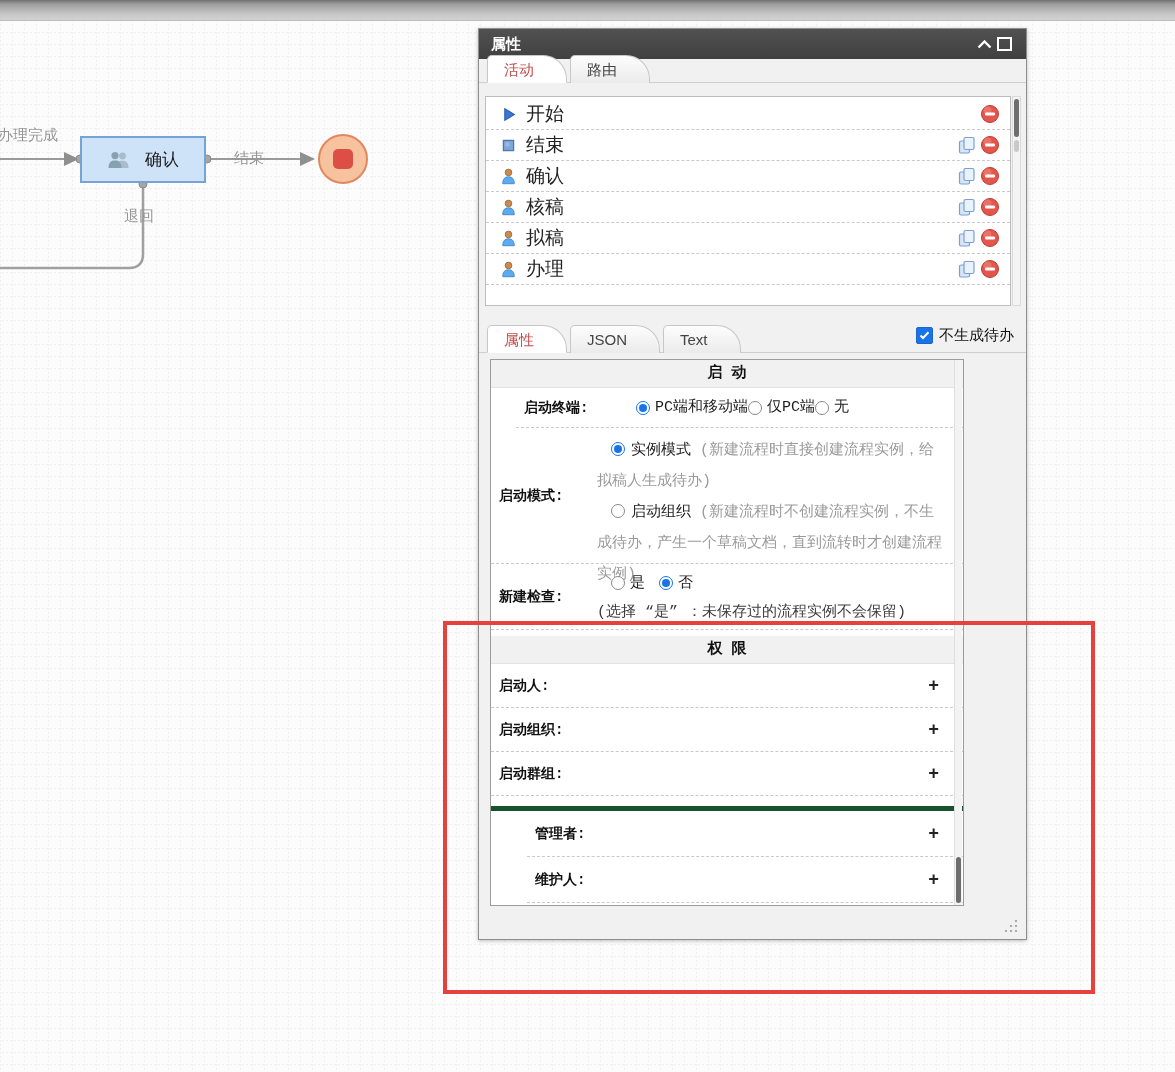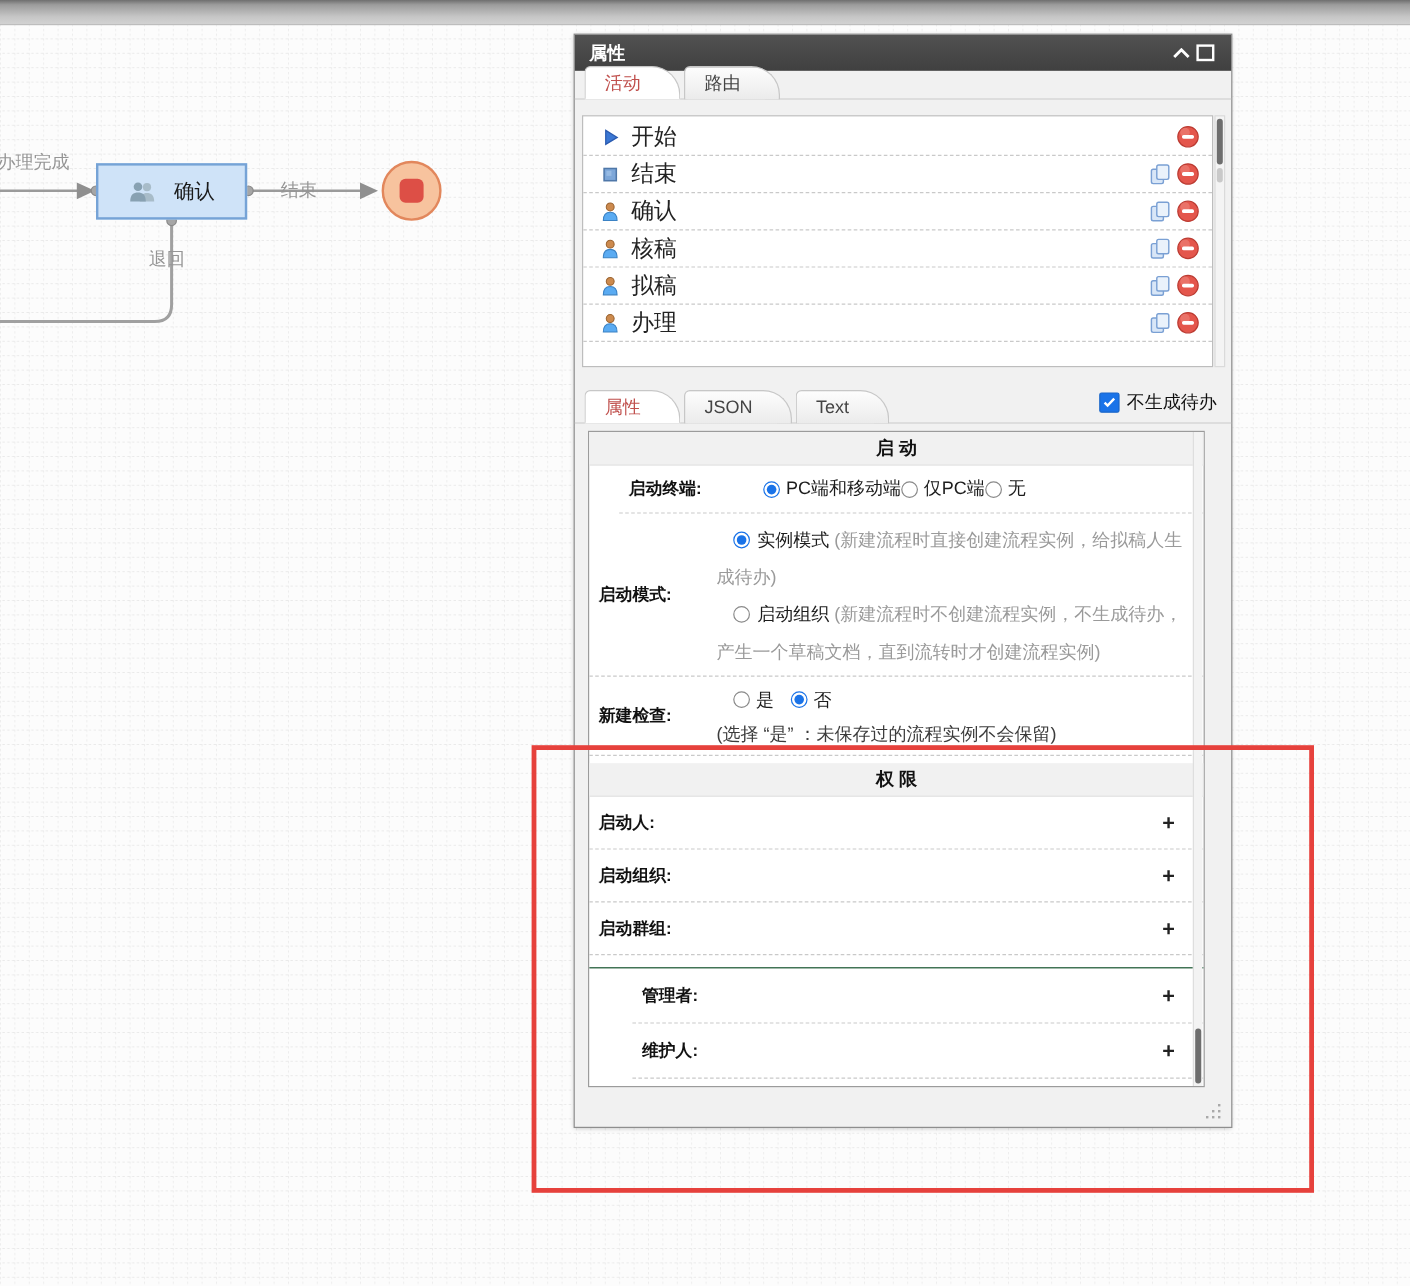--- a/index.html
+++ b/index.html
@@ -90,22 +90,22 @@
   .adv-check{
     position:absolute;right:12px;top:297px;display:flex;align-items:center;gap:6px;
     font-size:15px;color:#111;cursor:pointer;z-index:3;
   }
   .checkbox{
     width:15px;height:15px;border-radius:2px;background:#1a73e8;border:1px solid #1a66c9;
     display:inline-flex;align-items:center;justify-content:center;
   }
   
   .form{
-    position:absolute;left:11px;top:330px;width:514px;height:547px;box-sizing:border-box;
-    background:#fff;border:1px solid #9b9b9b;overflow:hidden;
+    position:absolute;left:11px;top:330px;width:474px;height:547px;box-sizing:border-box;
+    background:#fff;border:1px solid #9b9b9b;overflow:hidden;font-family:Liberation Mono, monospace;
   }
   .sec-header{
     height:27px;line-height:27px;text-align:center;font-weight:bold;font-size:15px;color:#111;
     background:#f1f1f1;border-bottom:1px solid #e3e3e3;
   }
   .frow{display:flex;box-sizing:border-box;border-bottom:1px dashed #c9c9c9;}
   .flabel{
     flex:none;width:106px;box-sizing:border-box;padding-left:8px;
     font-size:14px;font-weight:bold;color:#111;align-self:center;
   }
@@ -130,21 +130,21 @@
   .gap6{height:6px;}
   .perm-row{
     height:44px;box-sizing:border-box;display:flex;align-items:center;
     border-bottom:1px dashed #c9c9c9;
   }
   .perm-row .flabel{align-self:center;}
   .plus-btn{
     margin-left:auto;margin-right:24px;font-size:18px;font-weight:bold;color:#222;
     cursor:pointer;line-height:1;
   }
-  .group2{border-top:1px solid #14532d;margin-top:10px;padding-left:36px;}
+  .group2{border-top:5px solid #14532d;margin-top:10px;padding-left:36px;}
   .group2 .perm-row{height:46px;}
   .form-scroll{
     position:absolute;right:1px;top:0;width:8px;height:545px;box-sizing:border-box;
     background:#f3f3f3;border-left:1px solid #dedede;
   }
   .form-scroll .thumb{position:absolute;left:1px;bottom:2px;width:5px;height:46px;background:#6e6e6e;border-radius:3px;cursor:pointer;}
   
   .grip{position:absolute;right:9px;top:891px;width:12px;height:12px;cursor:nwse-resize;}
   .grip i{position:absolute;width:2px;height:2px;background:#a9a9a9;}
   .grip i:nth-child(1){right:0;top:0;}

